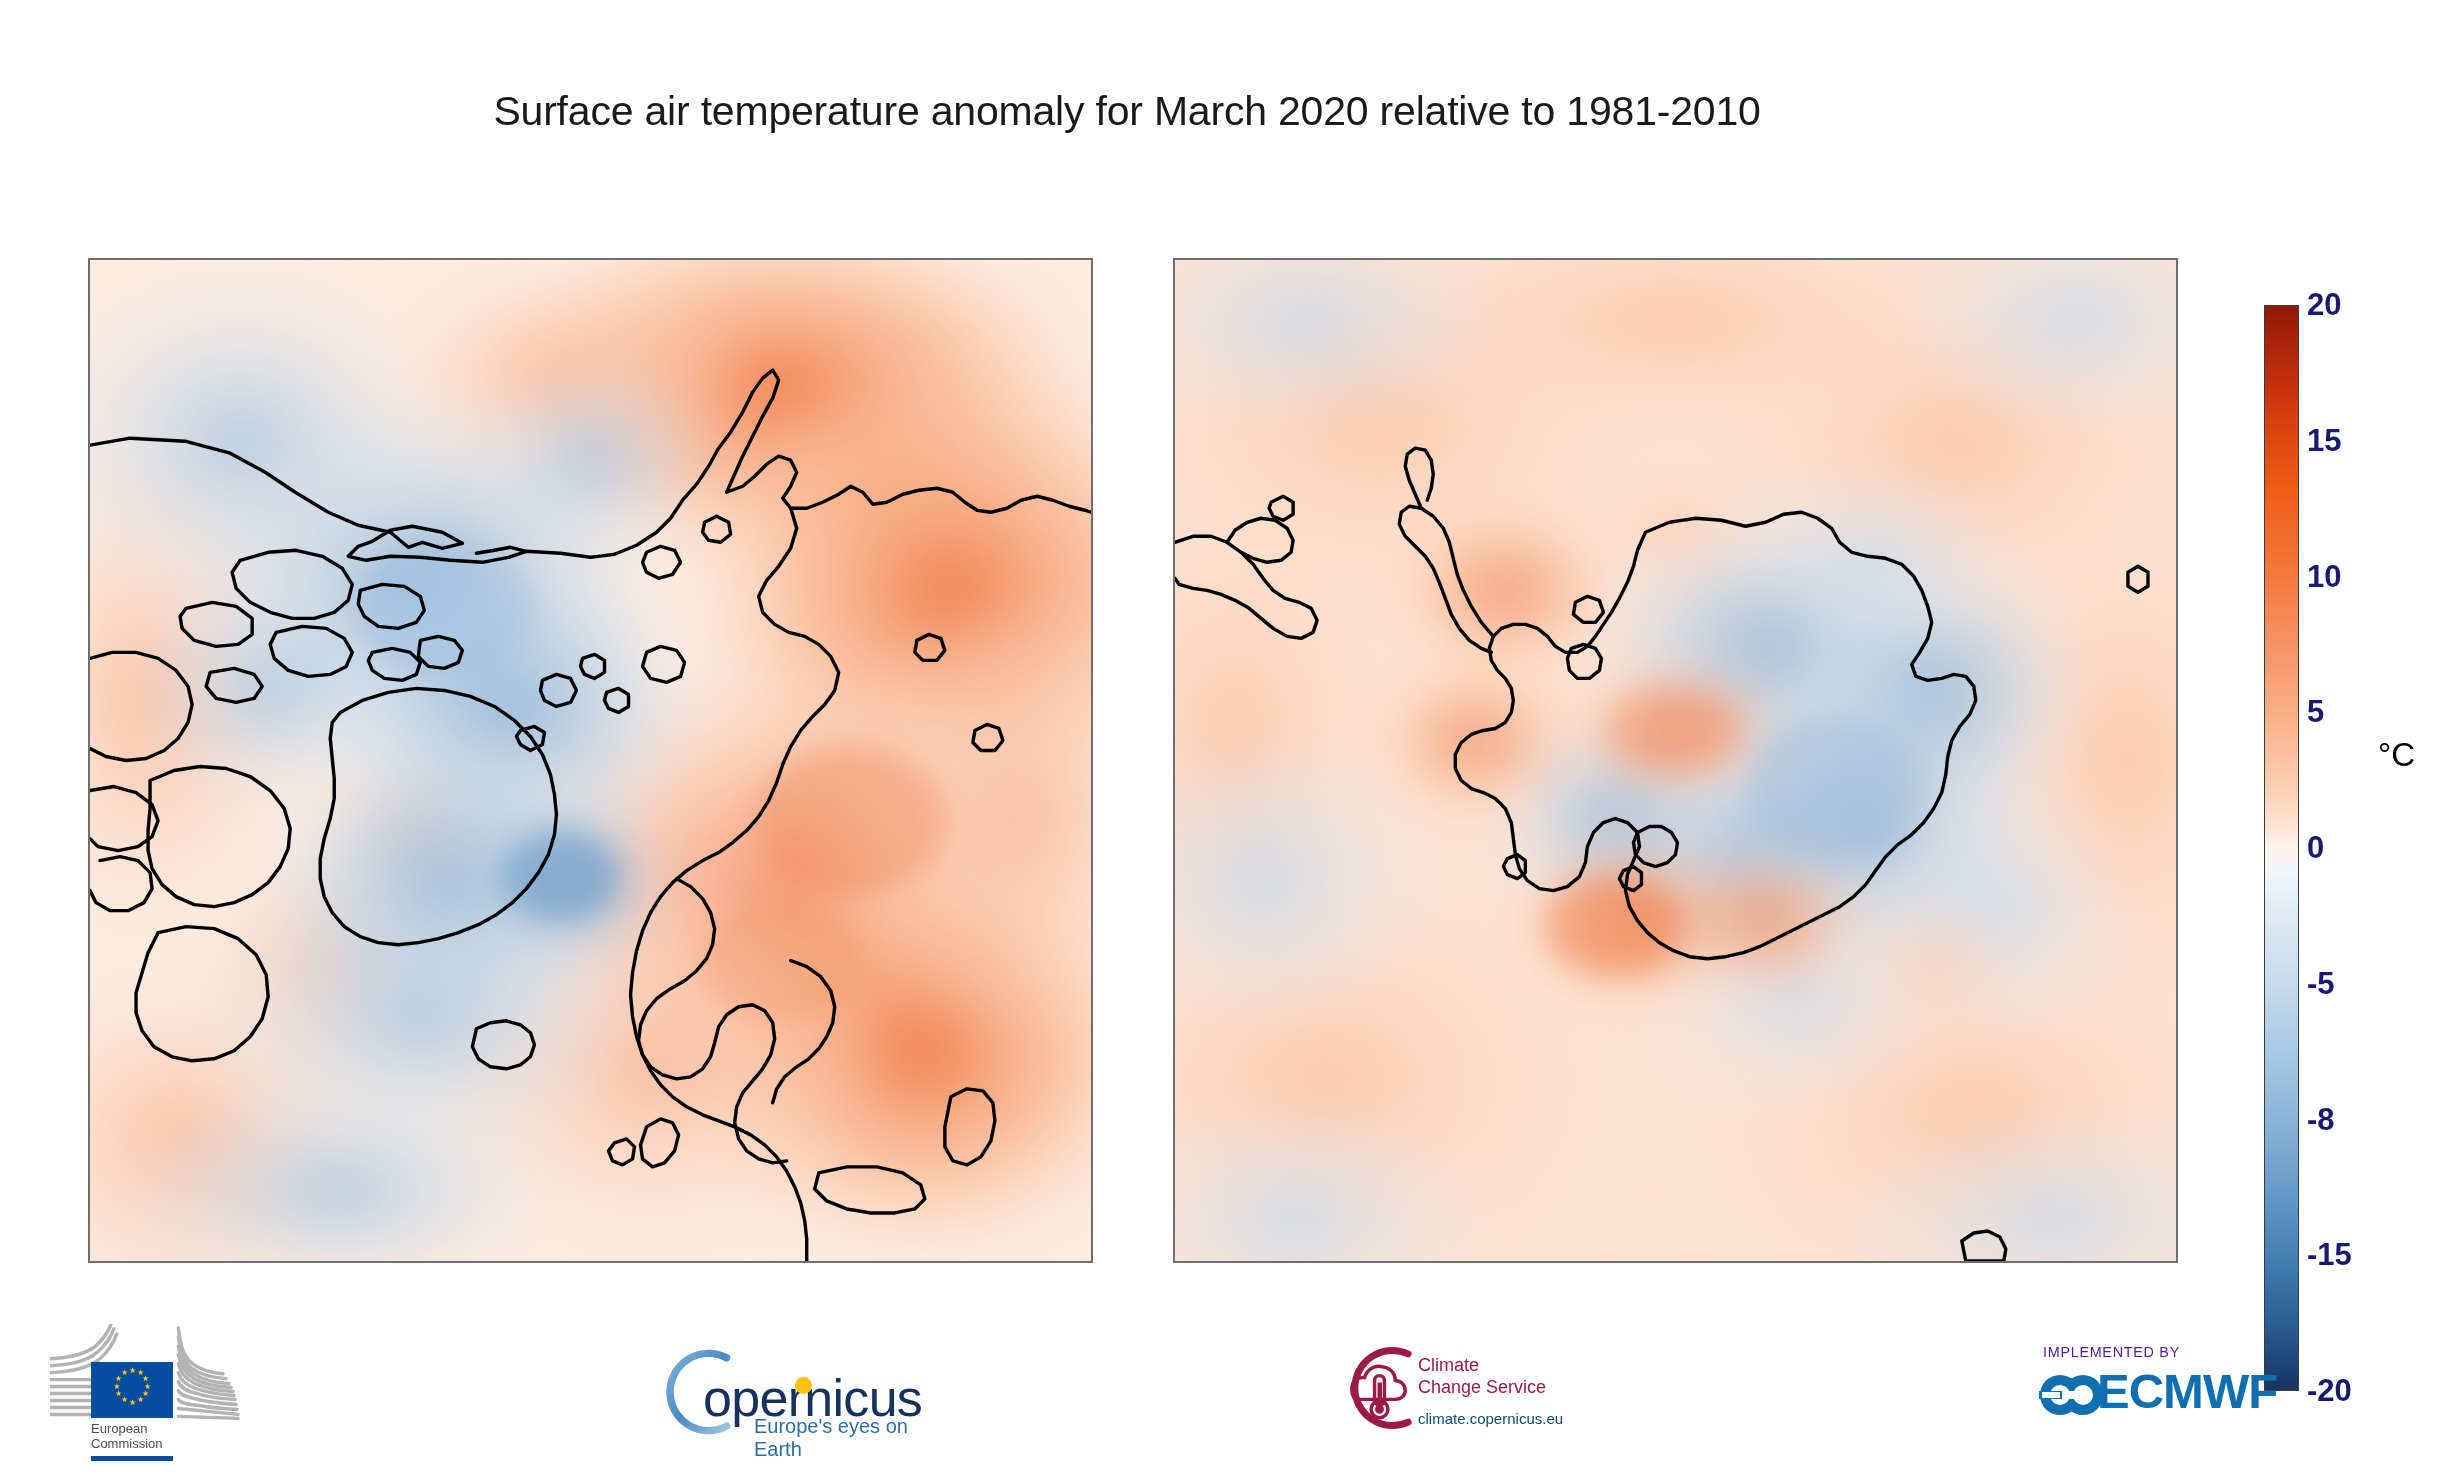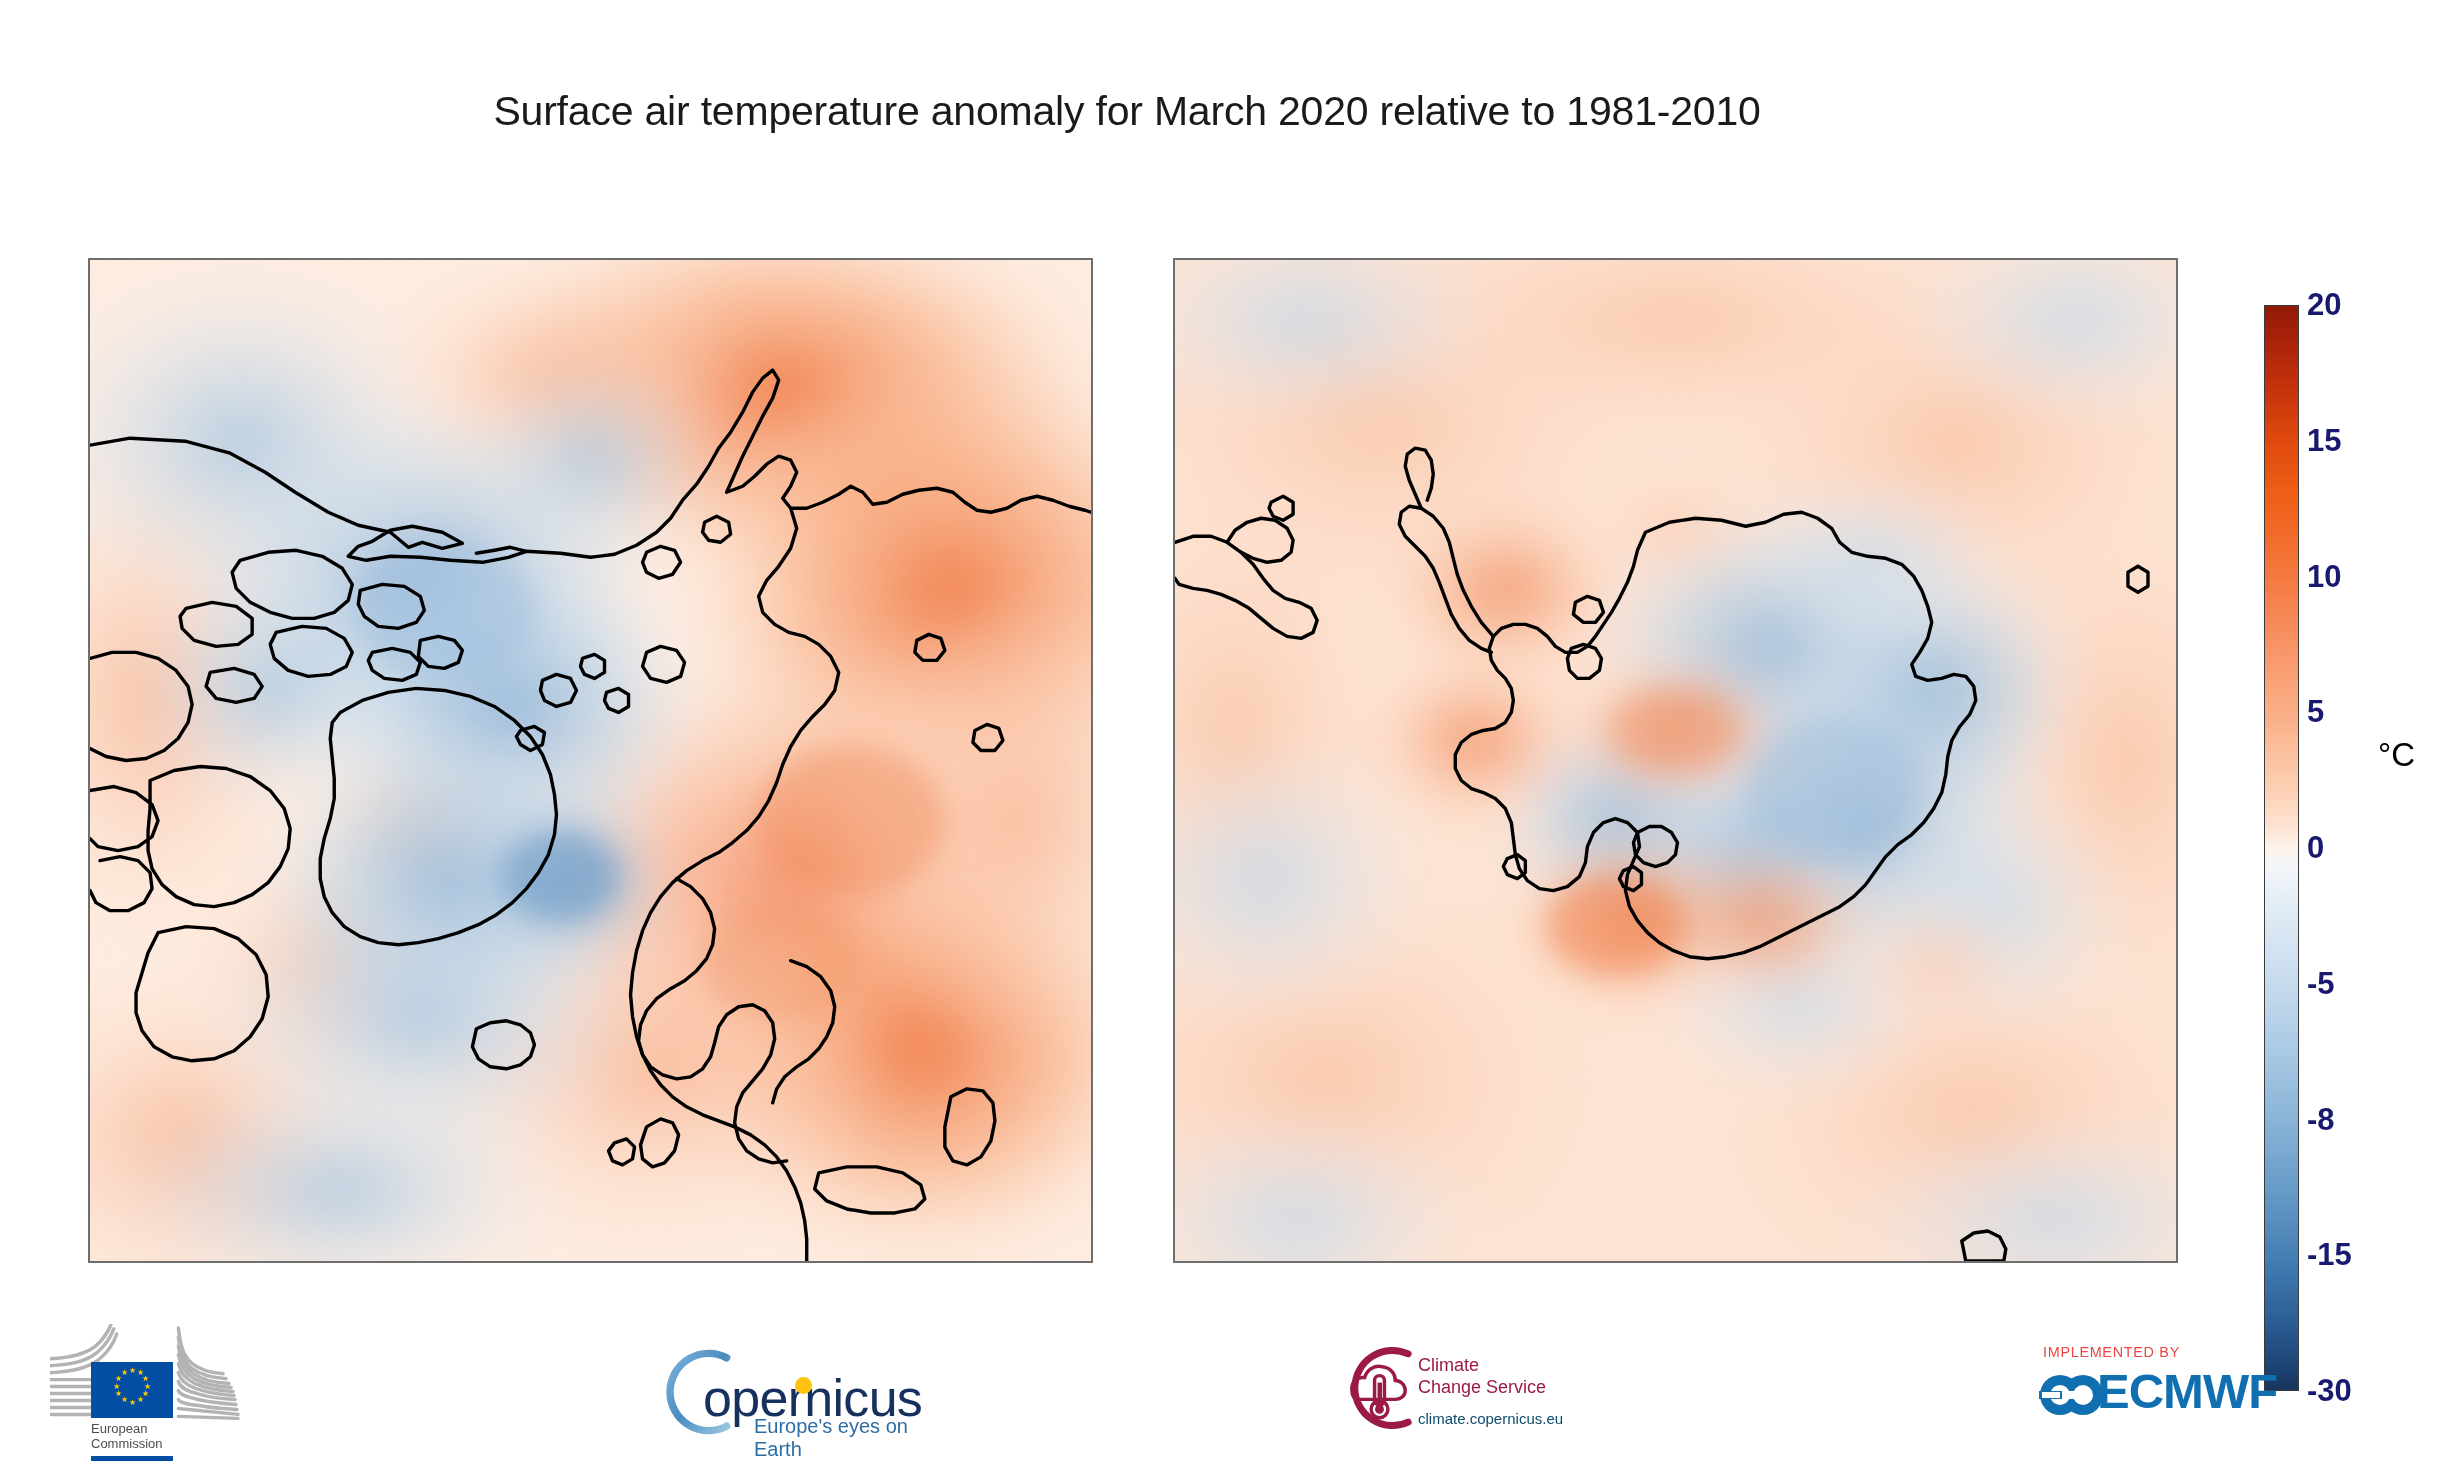--- a/index.html
+++ b/index.html
@@ -137,21 +137,21 @@
   }
   #c3s-url {
     position: absolute; left: 83px; top: 72px;
     font-size: 15px; color: #0c4a6e;
   }
 
   
   #logo-ecmwf { left: 2021px; top: 33px; width: 278px; height: 99px; }
   #ecmwf-pre {
     position: absolute; left: 22px; top: 0;
-    font-size: 14.4px; letter-spacing: 0.7px; color: #ef4444;
+    font-size: 14.4px; letter-spacing: 0.7px; color: #4c1d95;
   }
   #ecmwf-word {
     position: absolute; left: 76px; top: 19px;
     font-size: 49px; font-weight: bold; color: #106fb0;
     letter-spacing: -1px;
   }
 </style>
 </head>
 <body>
 
@@ -445,21 +445,21 @@
   <div id="colorbar-wrap">
     <div id="colorbar"></div>
     <span class="cb-tick" style="top:0%">20</span>
     <span class="cb-tick" style="top:12.5%">15</span>
     <span class="cb-tick" style="top:25%">10</span>
     <span class="cb-tick" style="top:37.5%">5</span>
     <span class="cb-tick" style="top:50%">0</span>
     <span class="cb-tick" style="top:62.5%">-5</span>
     <span class="cb-tick" style="top:75%">-8</span>
     <span class="cb-tick" style="top:87.5%">-15</span>
-    <span class="cb-tick" style="top:100%">-30</span>
+    <span class="cb-tick" style="top:100%">-20</span>
   </div>
   <div id="cb-unit">°C</div>
 
   <div id="logo-strip">
 
     <div class="logo-block" id="logo-ec">
       <svg width="209" height="149" viewBox="0 0 420 300" style="position:absolute;left:0;top:0">
         <g stroke="#b3b3b3" stroke-width="7" fill="none" stroke-linecap="round">
           <path d="M0 70 C40 68 70 62 92 44 C108 30 116 16 122 2"></path>
           <path d="M0 84 C40 82 72 76 96 56 C112 42 122 26 128 10"></path>

